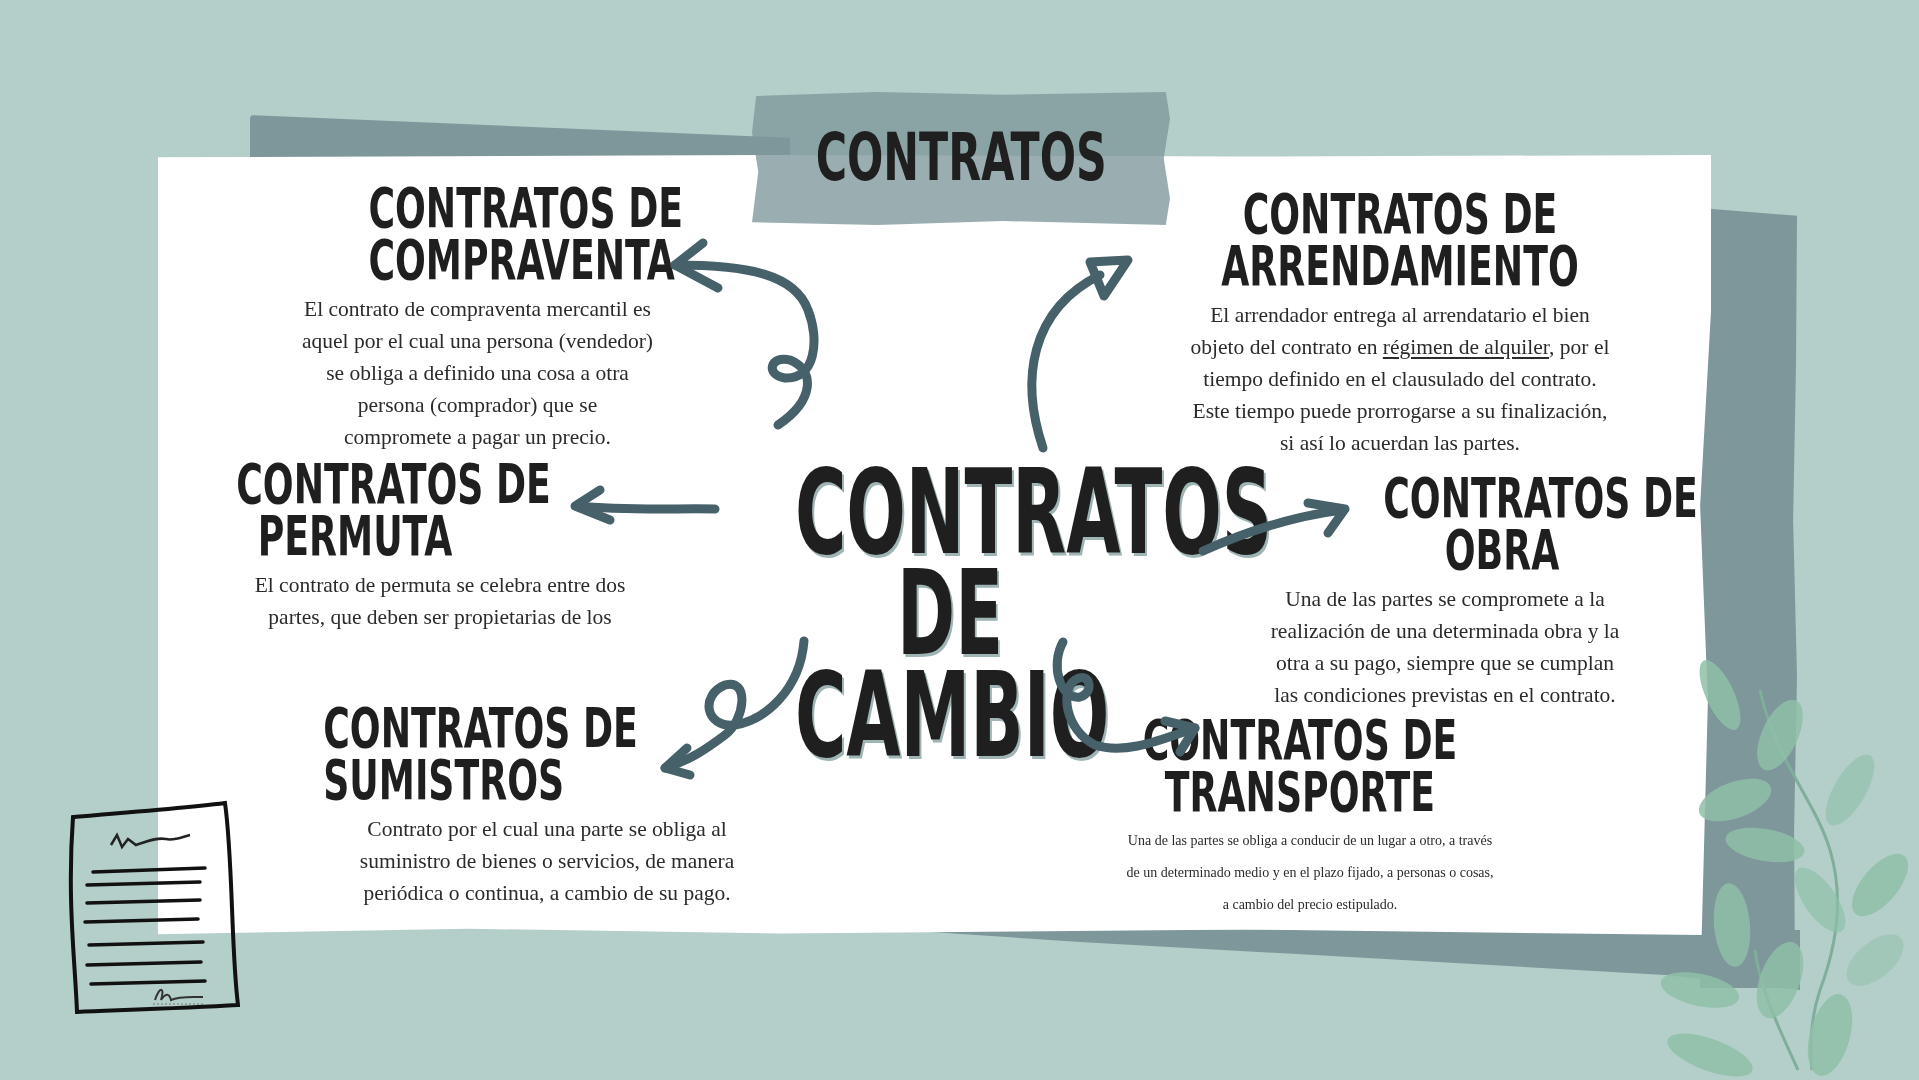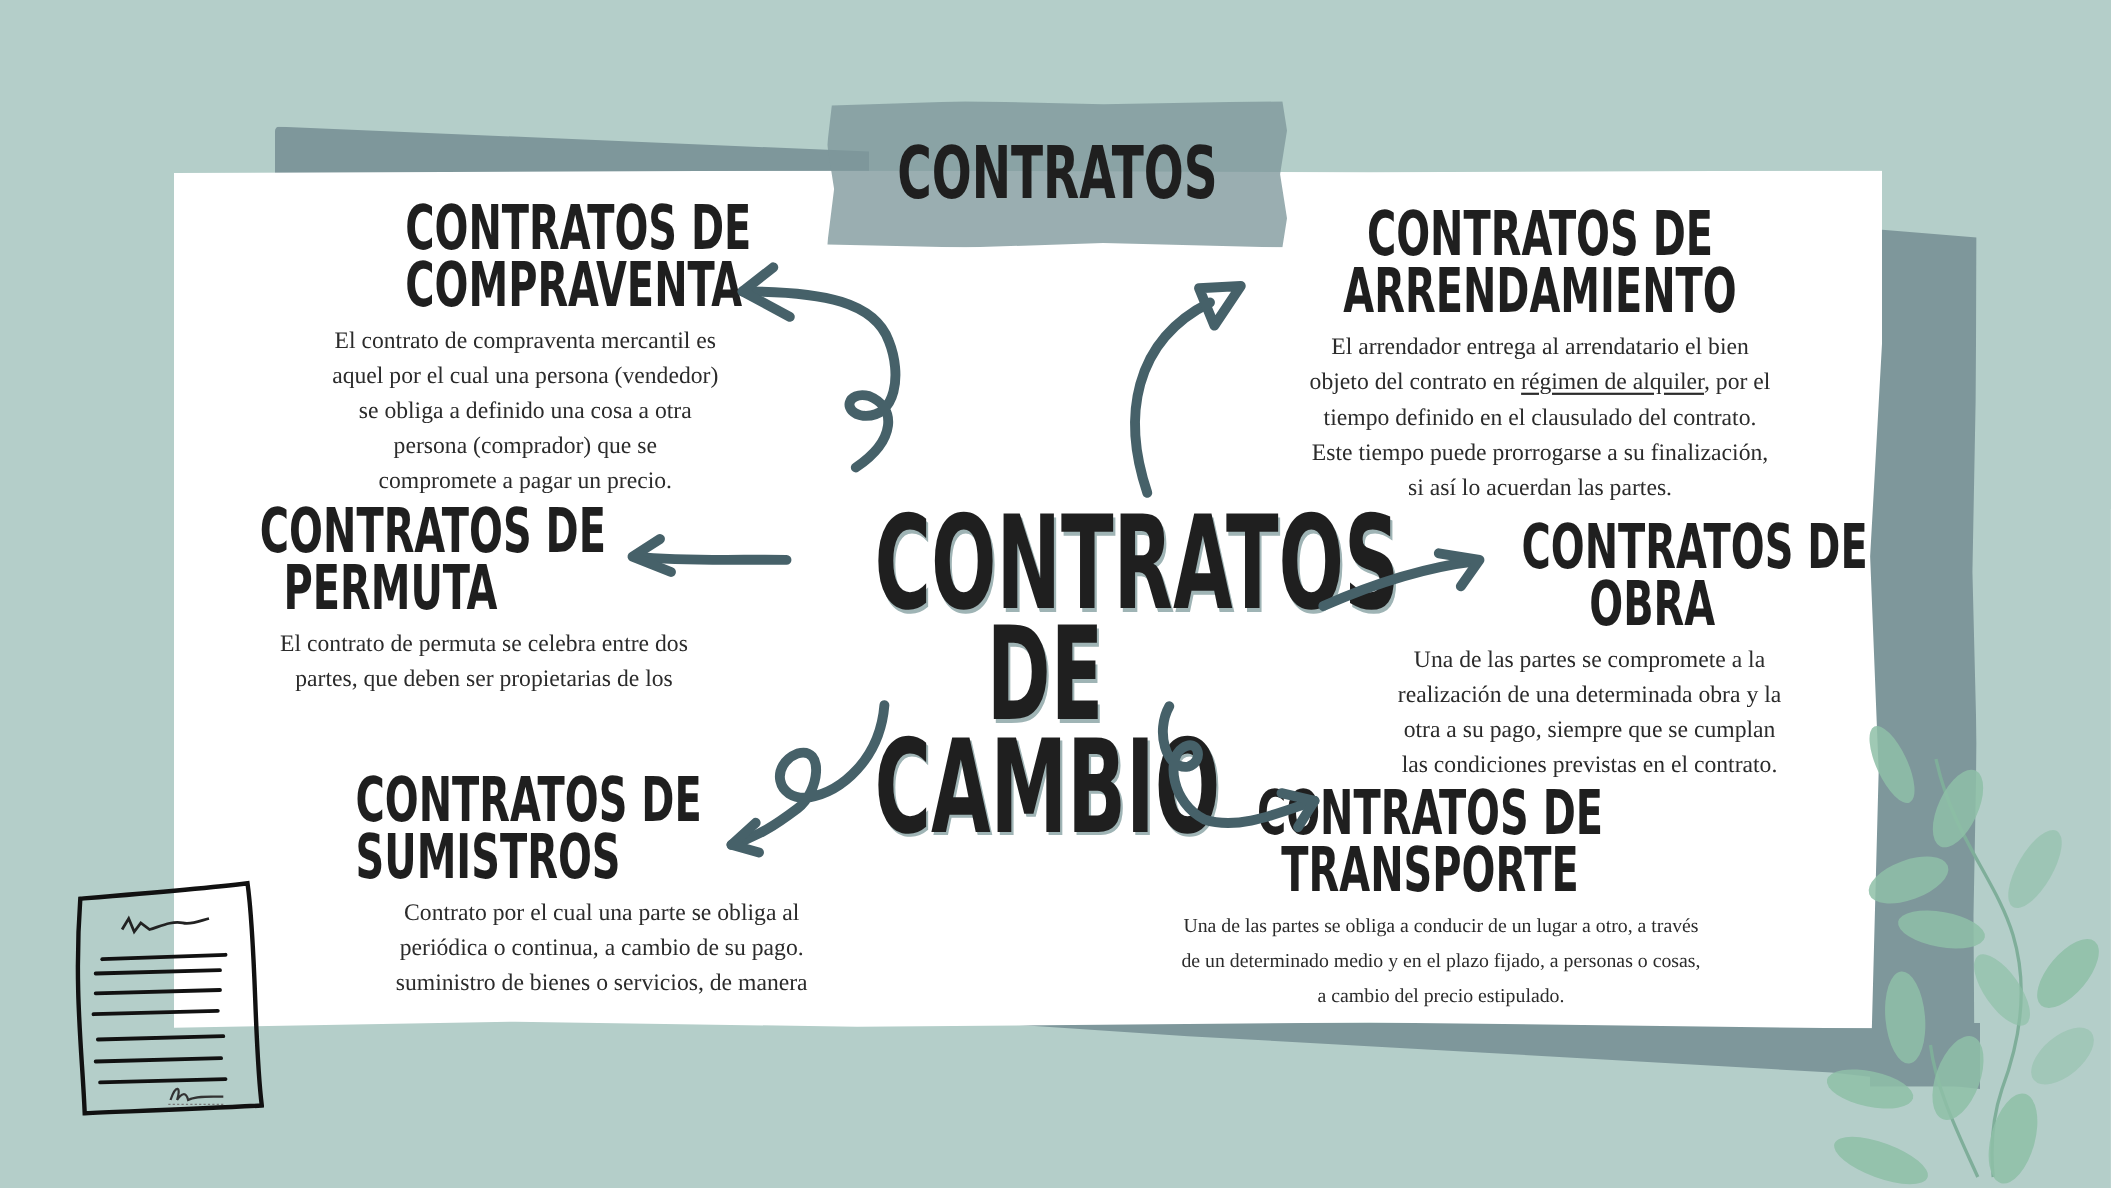--- a/index.html
+++ b/index.html
@@ -129,31 +129,31 @@
   </div>
 </div>
 
 <div class="section" style="left:282px; top:702px; width:530px;">
   <div style="width:330px; position:relative; left:-5px;">
     <span class="display heading">CONTRATOS DE</span>
     <span class="display heading">SUMISTROS</span>
   </div>
   <div class="body">
     <div>Contrato por el cual una parte se obliga al</div>
+    <div>suministro de bienes o servicios, de manera</div>
     <div>periódica o continua, a cambio de su pago.</div>
-    <div>suministro de bienes o servicios, de manera</div>
   </div>
 </div>
 
 <div class="section" style="left:925px; top:714px; width:770px;">
   <div style="position:relative; left:-10px;">
     <span class="display heading">CONTRATOS DE</span>
     <span class="display heading">TRANSPORTE</span>
   </div>
-  <div class="body" style="font-size:18px;">
+  <div class="body" style="font-size:14px;">
     <div>Una de las partes se obliga a conducir de un lugar a otro, a través</div>
     <div>de un determinado medio y en el plazo fijado, a personas o cosas,</div>
     <div>a cambio del precio estipulado.</div>
   </div>
 </div>
 
 <div class="abs" id="center-title">
   <div class="display">CONTRATOS</div>
   <div class="display">DE CAMBIO</div>
 </div>

